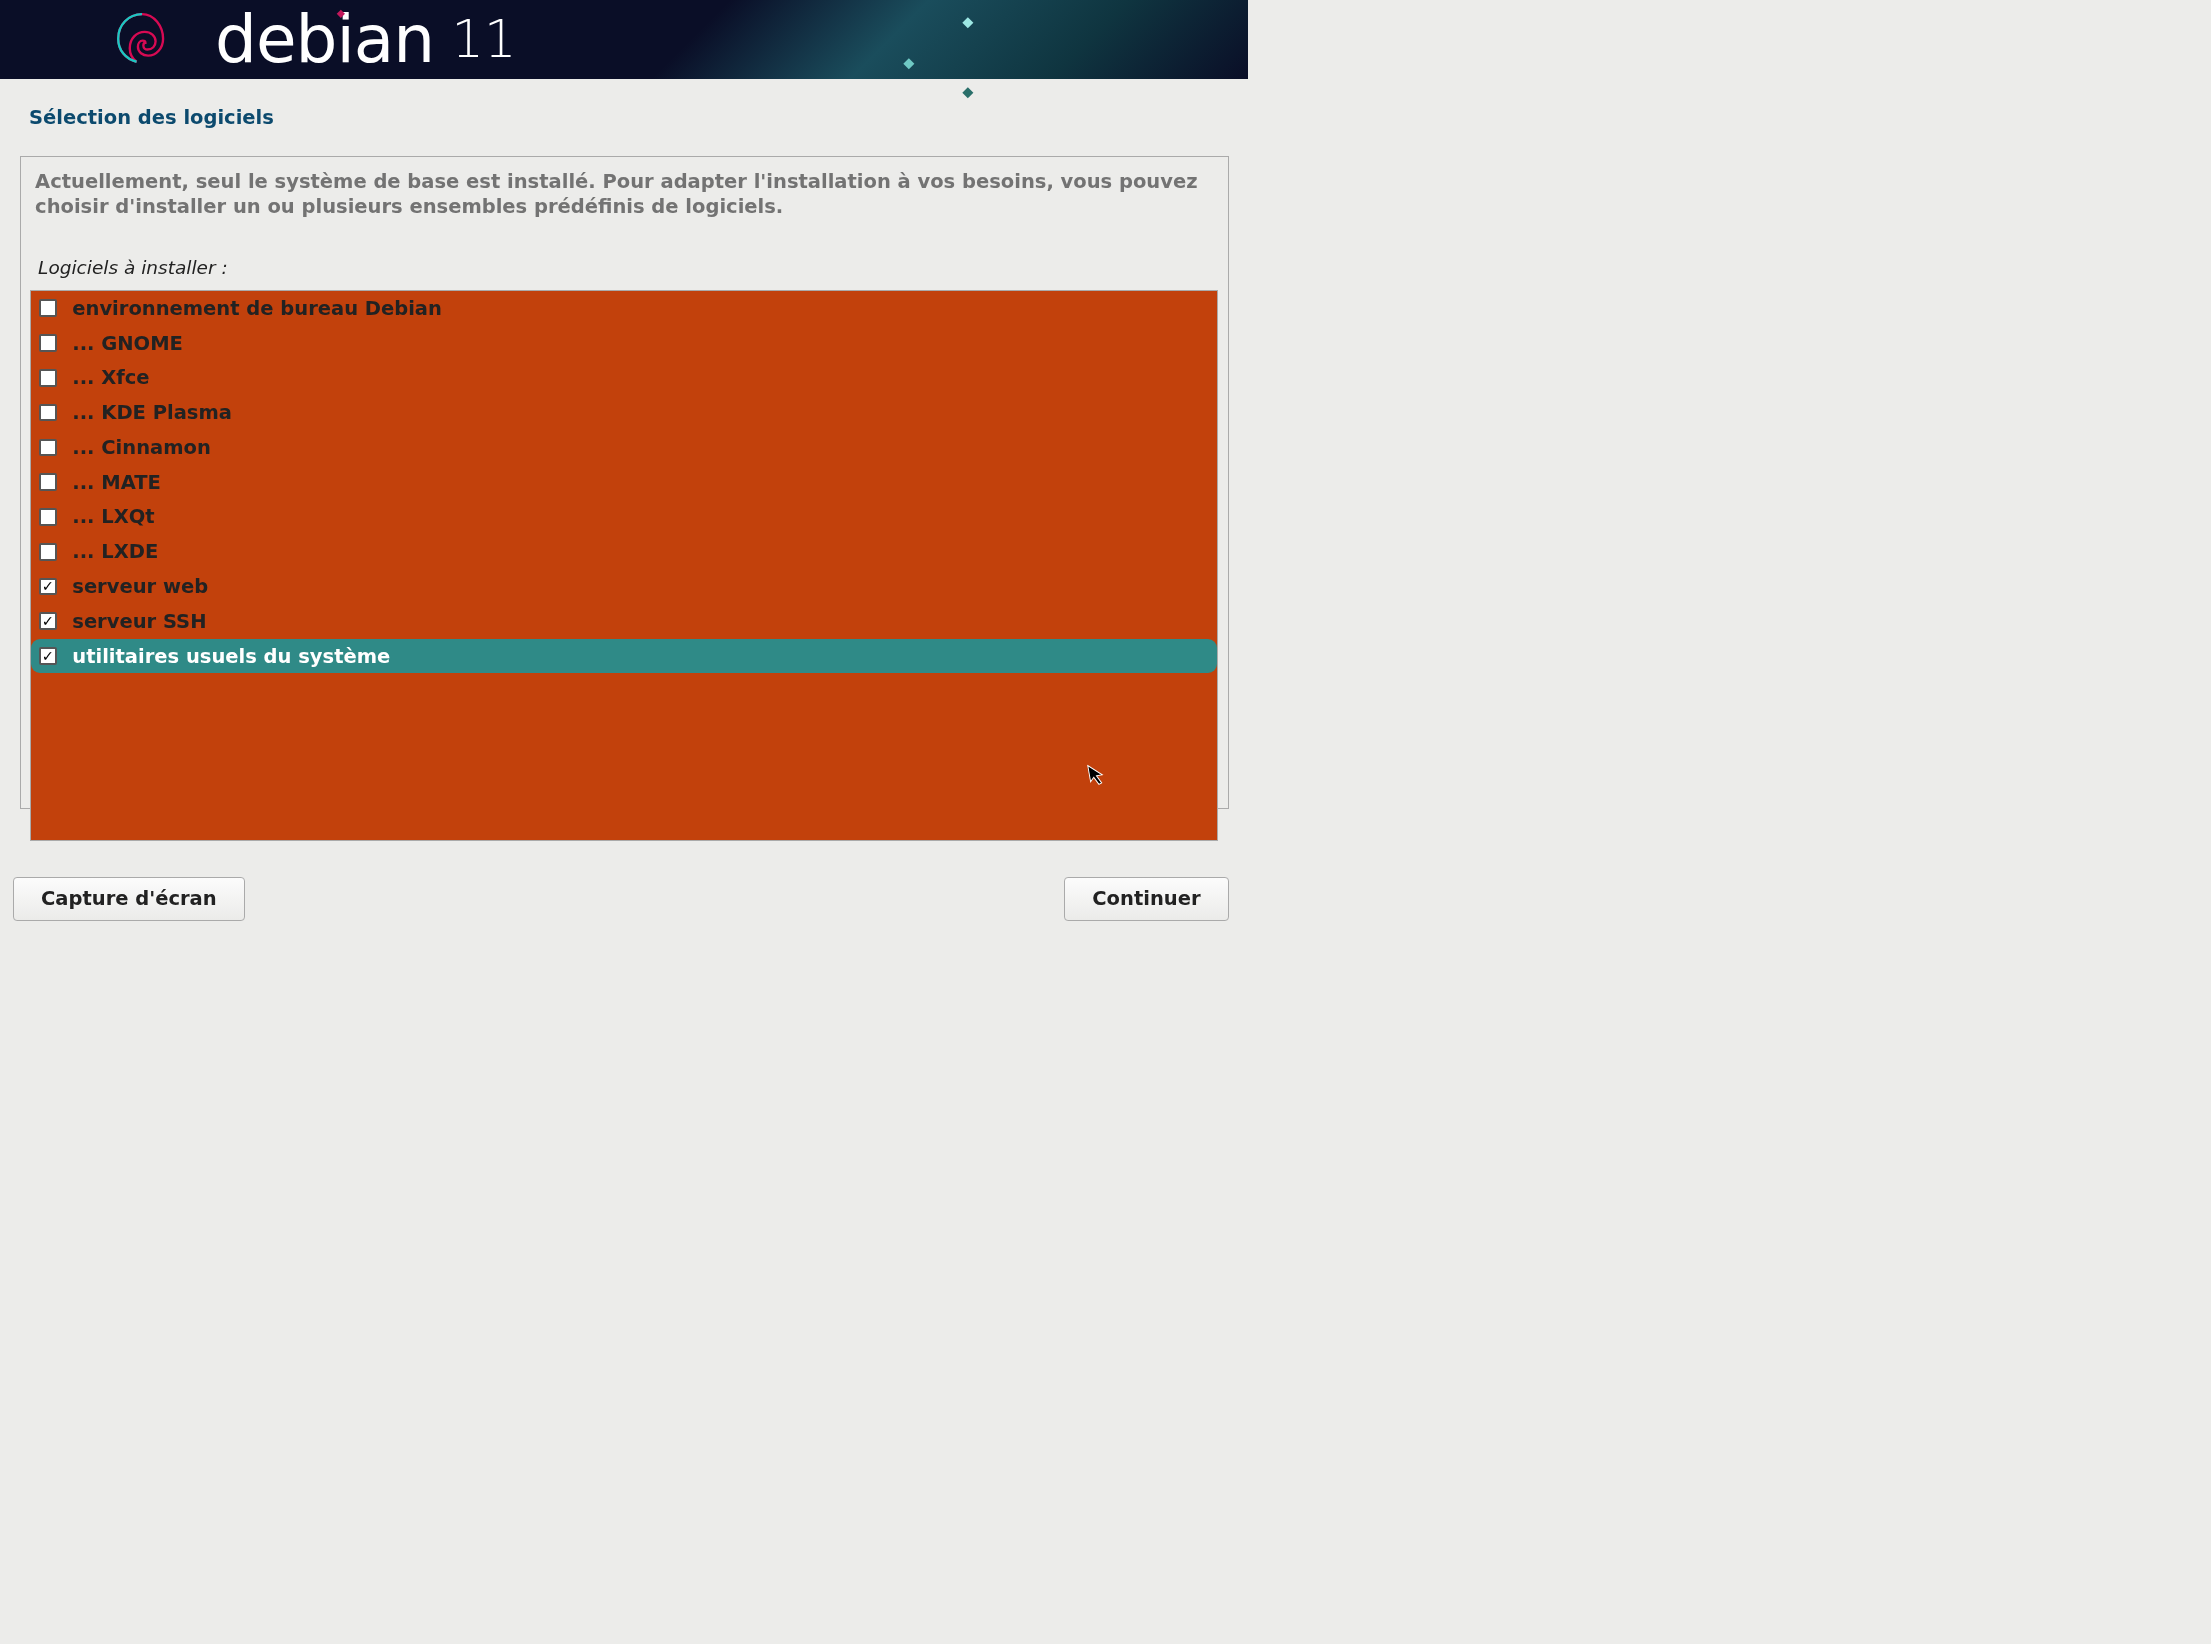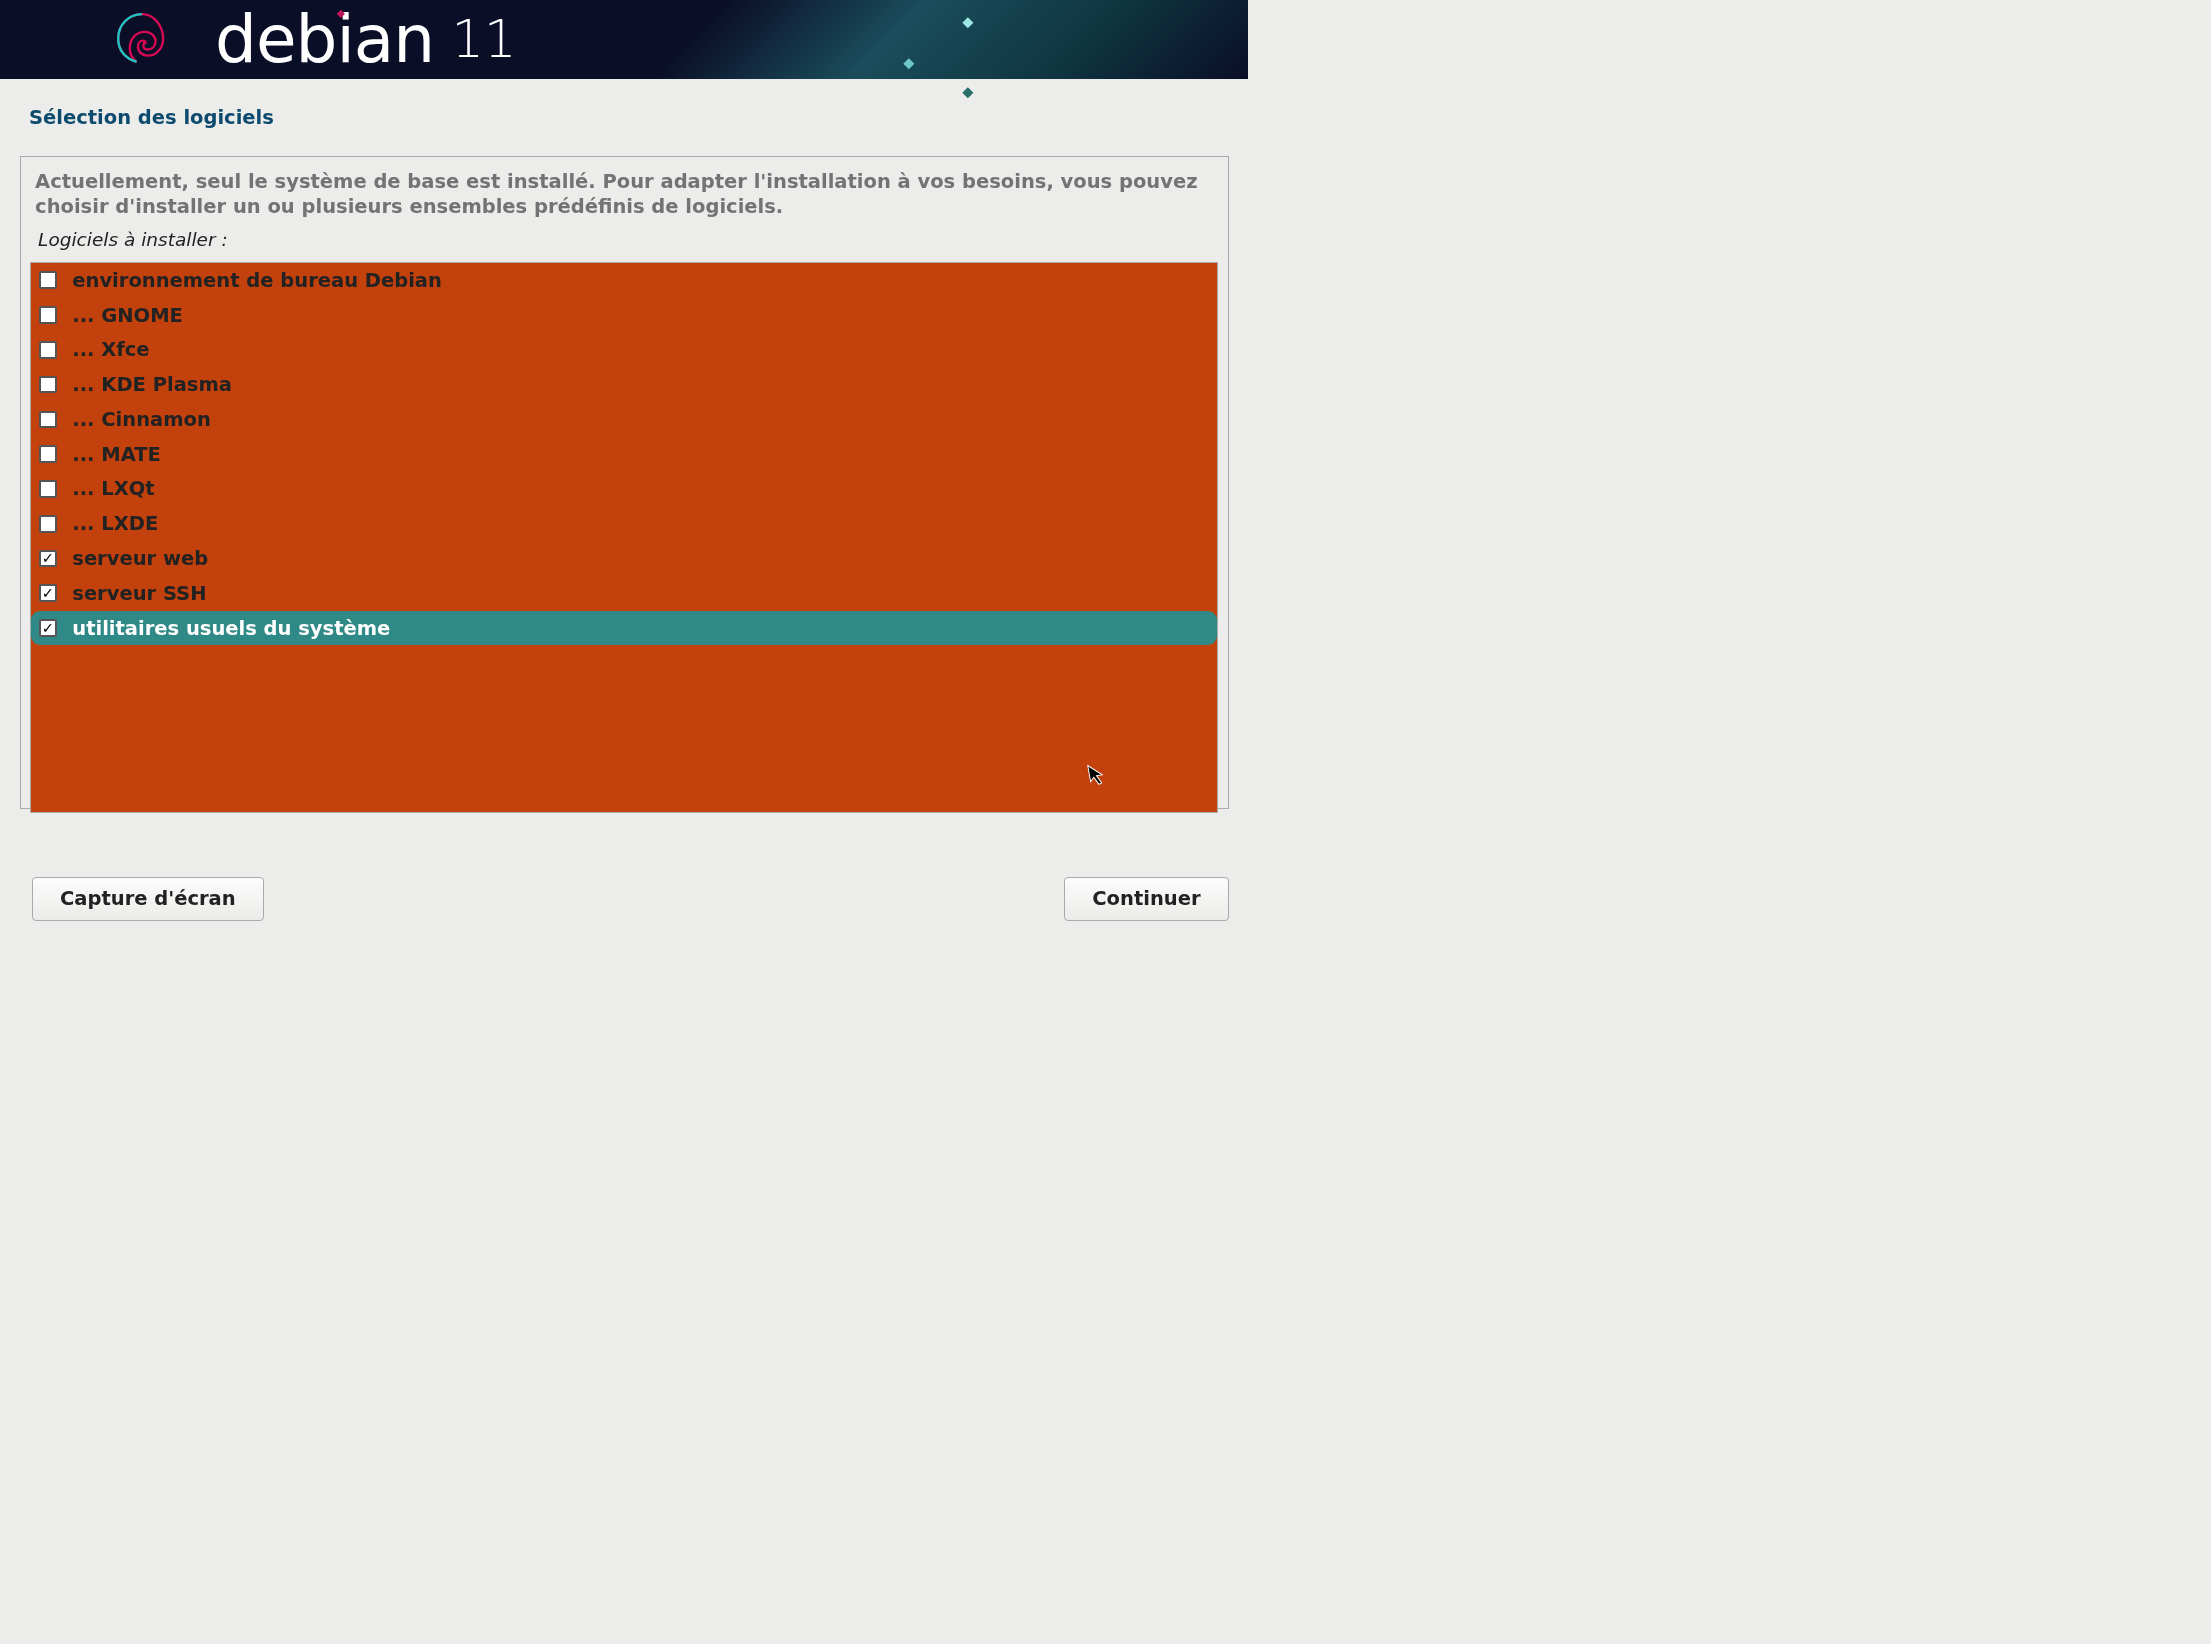--- a/index.html
+++ b/index.html
@@ -67,20 +67,21 @@
       font-weight: bold;
       color: #737373;
       padding: 0 14.6px 9.8px 14.6px;
       line-height: 1.3;
     }
     .subtitle {
       font-size: 18.5px;
       font-style: italic;
       color: #222;
       padding: 0 14.6px 11.7px 17.6px;
+      margin-top: 28px;
     }
     .list-box {
       background: #c2410c;
       border: 1px solid #aaa;
       margin: 0 9.8px 9.8px 9.8px;
       height: 551px;
       overflow-y: auto;
     }
     .list-row {
       display: flex;
@@ -114,21 +115,21 @@
     .checkbox.checked::after {
       content: "✓";
       font-size: 14.6px;
       font-weight: bold;
       color: #000;
       line-height: 1;
     }
     .button-bar {
       position: absolute;
       bottom: 7.8px;
-      left: 32px;
+      left: 13px;
       right: 19.5px;
       display: flex;
       justify-content: space-between;
     }
     .btn {
       background: linear-gradient(to bottom, #fcfcfc, #ebebe9);
       border: 1px solid #aaa;
       border-radius: 3.9px;
       padding: 9.8px 27px;
       font-size: 19.5px;

